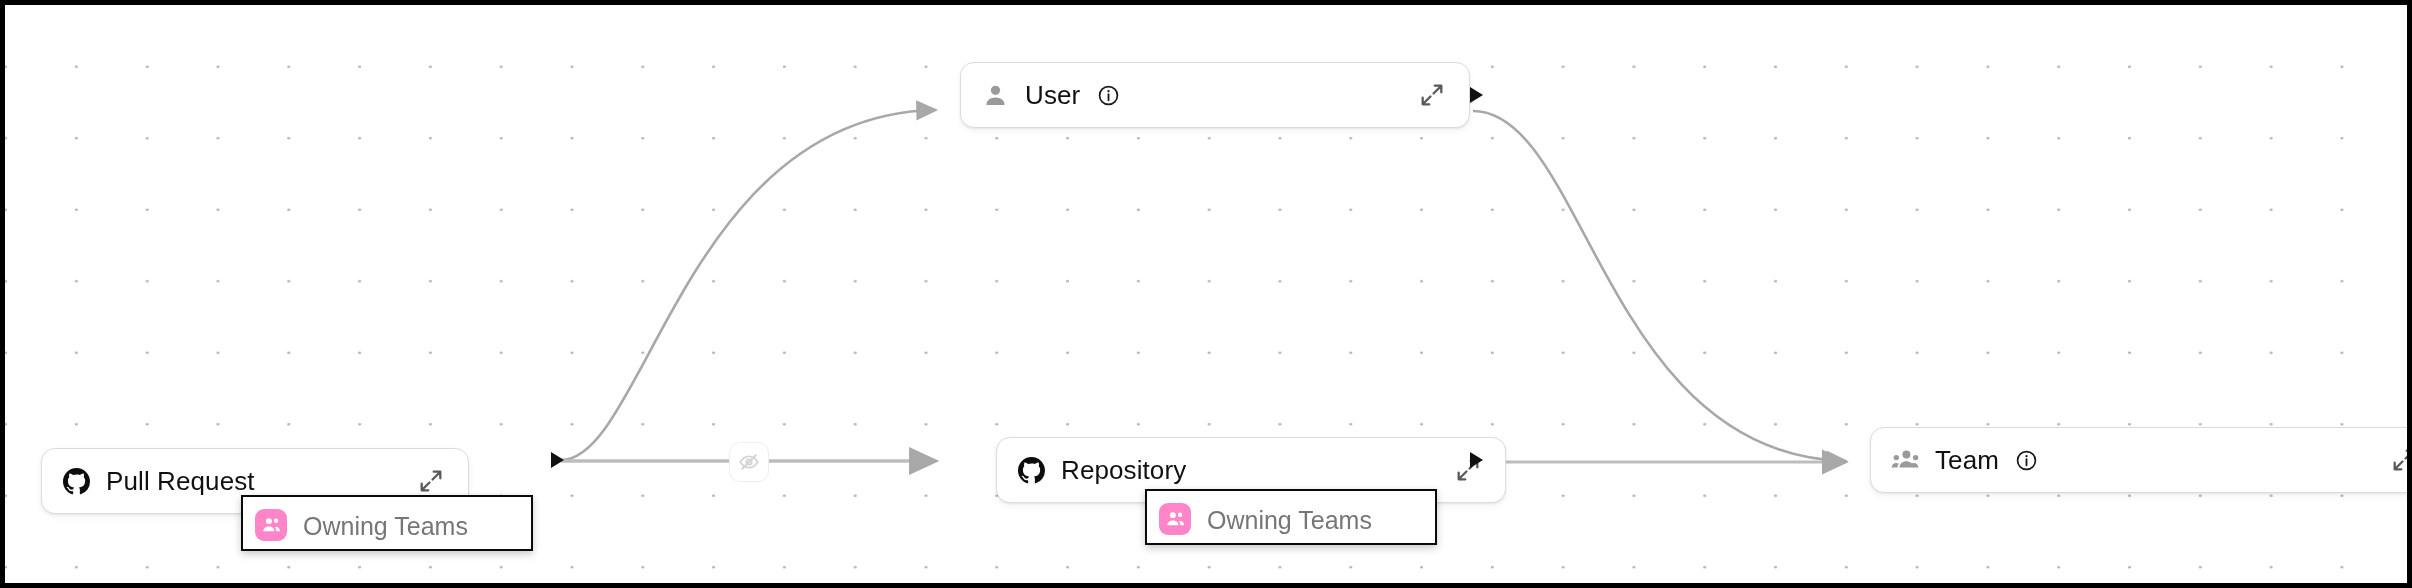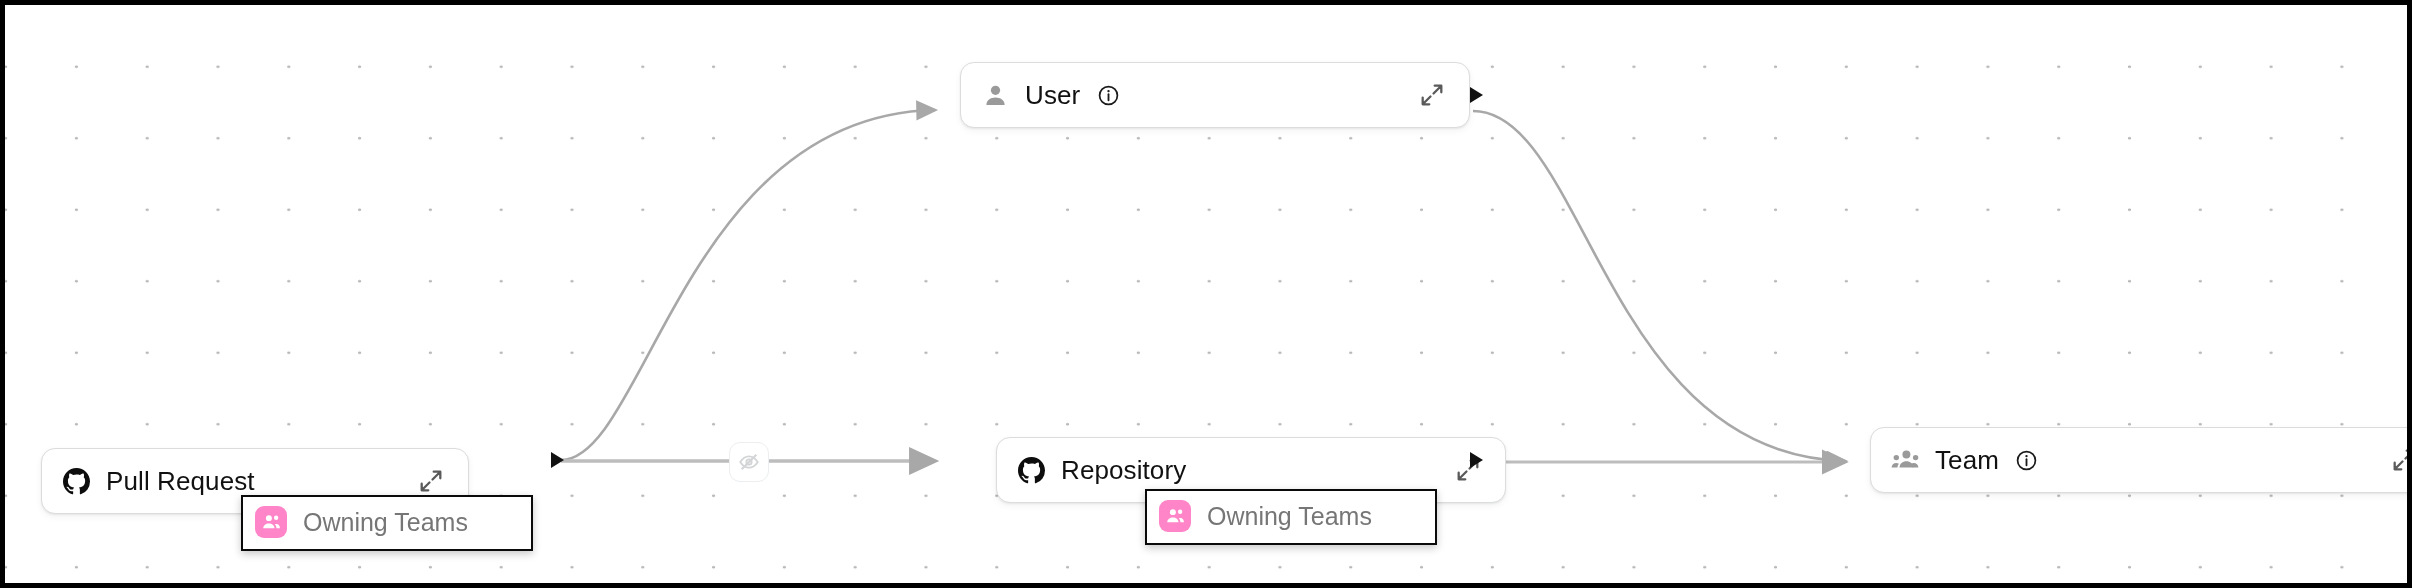--- a/index.html
+++ b/index.html
@@ -115,22 +115,22 @@
   }
 
   
   .chip {
     position: absolute;
     box-sizing: border-box;
     background: #ffffff;
     border: 2.5px solid #0a0a0a;
     height: 56px;
     display: flex;
-    align-items: center;
-    padding: 0 20px 2px 12px;
+    align-items: flex-end;
+    padding: 0 20px 8px 12px;
     box-shadow: 0 3px 8px rgba(0,0,0,0.22);
     z-index: 20;
   }
   .chip-icon {
     flex: 0 0 auto;
     width: 32px;
     height: 32px;
     border-radius: 9px;
     background: #ff85c8;
     display: flex;

